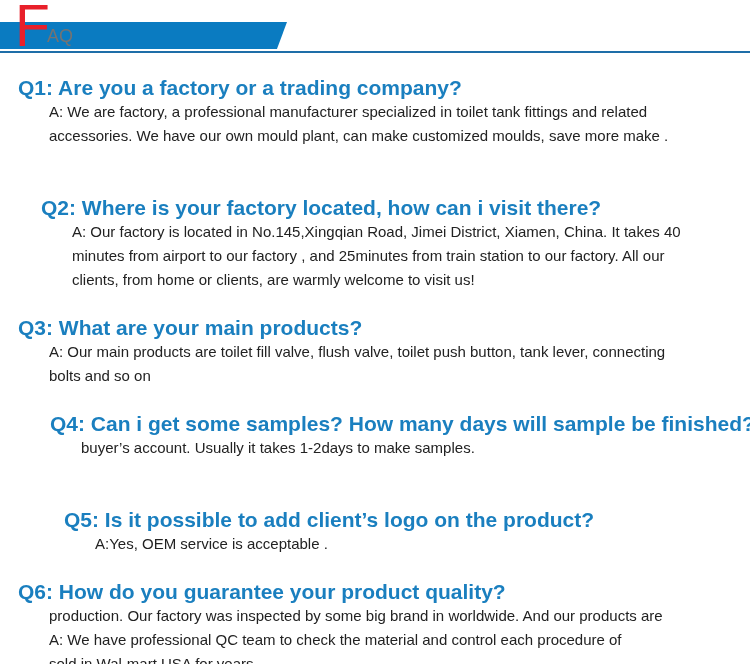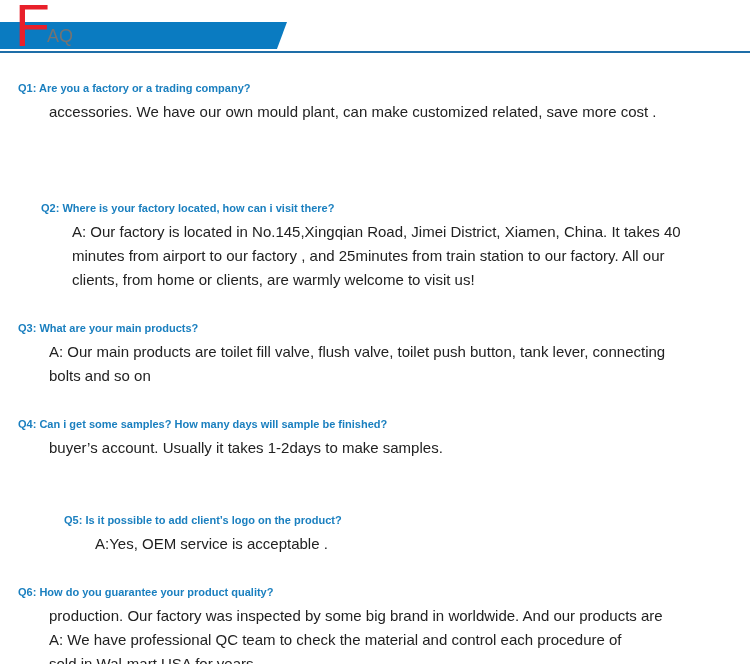--- a/index.html
+++ b/index.html
@@ -64,21 +64,21 @@
       position: absolute;
       left: 0;
       top: 76px;
       width: 750px;
     }
     .faq-item {
       margin: 0;
     }
     .question {
       padding-left: 18px;
-      font-size: 11px;
+      font-size: 21px;
       font-weight: bold;
       color: #1a7fbf;
       line-height: 24px;
       height: 24px;
       white-space: nowrap;
     }
     .answer {
       padding-left: 49px;
       padding-right: 20px;
       font-size: 15px;
@@ -99,42 +99,43 @@
   <div class="big-f">F</div>
   <div class="aq">AQ</div>
   <div class="rule"></div>
 </div>
 
 <div class="faq-list">
 
   <div class="faq-item" style="height:120px;">
     <div class="question">Q1: Are you a factory or a trading company?</div>
     <div class="answer">
-      <span class="answer-line">accessories. We have our own mould plant, can make customized related, save more cost .</span>
+      <span class="answer-line">A: We are factory, a professional manufacturer specialized in toilet tank fittings and related</span>
+      <span class="answer-line">accessories. We have our own mould plant, can make customized moulds, save more make .</span>
     </div>
   </div>
 
   <div class="faq-item" style="height:120px;padding-left:23px;">
     <div class="question">Q2: Where is your factory located, how can i visit there?</div>
     <div class="answer">
       <span class="answer-line">A: Our factory is located in No.145,Xingqian Road, Jimei District, Xiamen, China. It takes 40</span>
       <span class="answer-line">minutes from airport to our factory , and 25minutes from train station to our factory. All our</span>
       <span class="answer-line">clients, from home or clients, are warmly welcome to visit us!</span>
     </div>
   </div>
 
   <div class="faq-item" style="height:96px;">
     <div class="question">Q3: What are your main products?</div>
     <div class="answer">
       <span class="answer-line">A: Our main products are toilet fill valve, flush valve, toilet push button, tank lever, connecting</span>
       <span class="answer-line">bolts and so on</span>
     </div>
   </div>
 
-  <div class="faq-item" style="height:96px;">
+  <div class="faq-item" style="height:96px;padding-left:32px;">
     <div class="question">Q4: Can i get some samples? How many days will sample be finished?</div>
     <div class="answer">
       <span class="answer-line">buyer’s  account. Usually it takes 1-2days to make samples.</span>
     </div>
   </div>
 
   <div class="faq-item" style="height:72px;margin-left:46px;">
     <div class="question">Q5: Is it possible to add client’s logo on the product?</div>
     <div class="answer">
       <span class="answer-line">A:Yes, OEM service is acceptable .</span>

